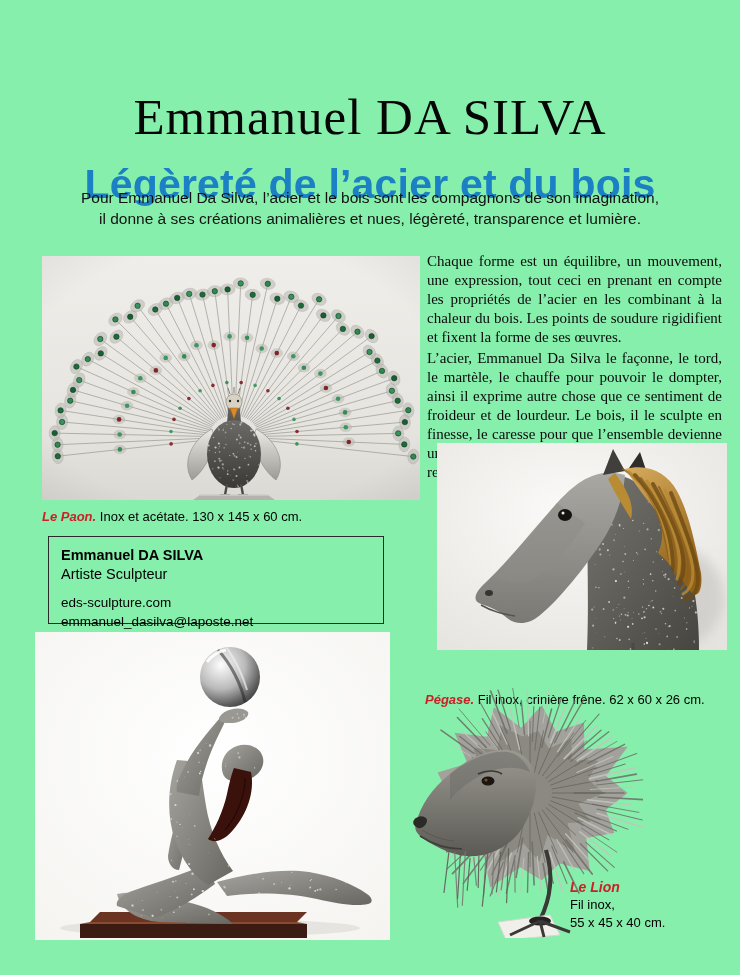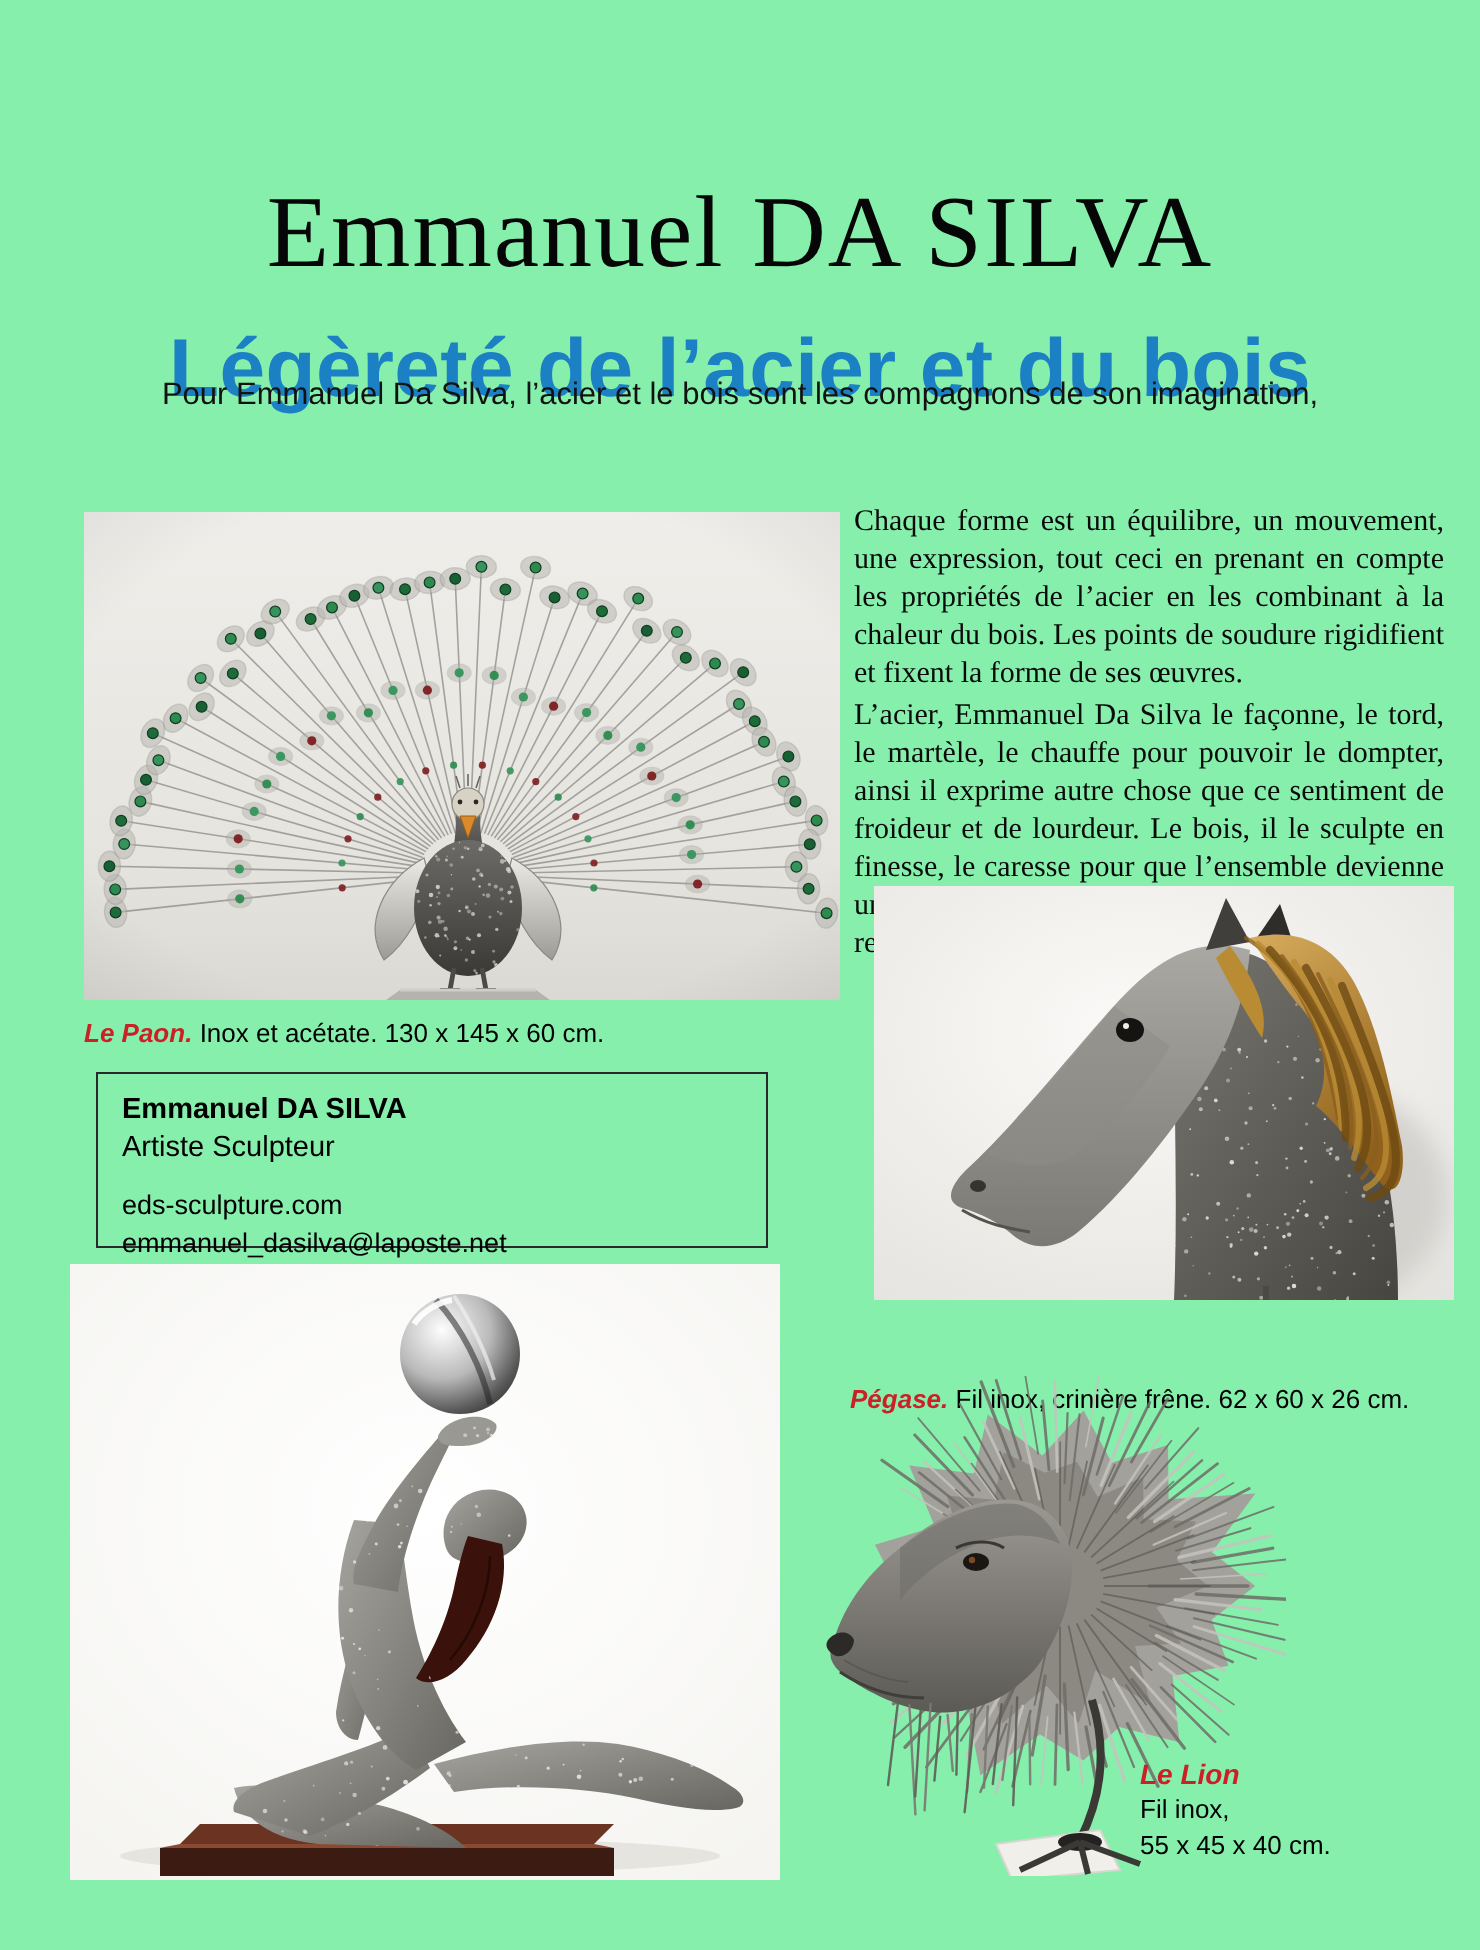--- a/index.html
+++ b/index.html
@@ -40,20 +40,21 @@
 </style>
 </head>
 <body>
 
 <div class="page">
 
   <h1 class="abs title">Emmanuel DA SILVA</h1>
   <h2 class="abs subtitle">Légèreté de l’acier et du bois</h2>
   <div class="abs intro">
     <div>Pour Emmanuel Da Silva, l’acier et le bois sont les compagnons de son imagination,</div>
+    <div>il donne à ses créations animalières et nues, légèreté, transparence et lumière.</div>
   </div>
 
   <div class="fig" style="left:42px;top:256px;width:378px;height:244px;">
     <svg id="svg-paon" viewBox="0 0 378 244">
       <defs>
         <linearGradient id="paonBg" x1="0" y1="0" x2="0" y2="1">
           <stop offset="0" stop-color="#efeeea"></stop>
             <stop offset="0.7" stop-color="#e6e4df"></stop>
             <stop offset="1" stop-color="#dbd9d4"></stop>
         </linearGradient>

